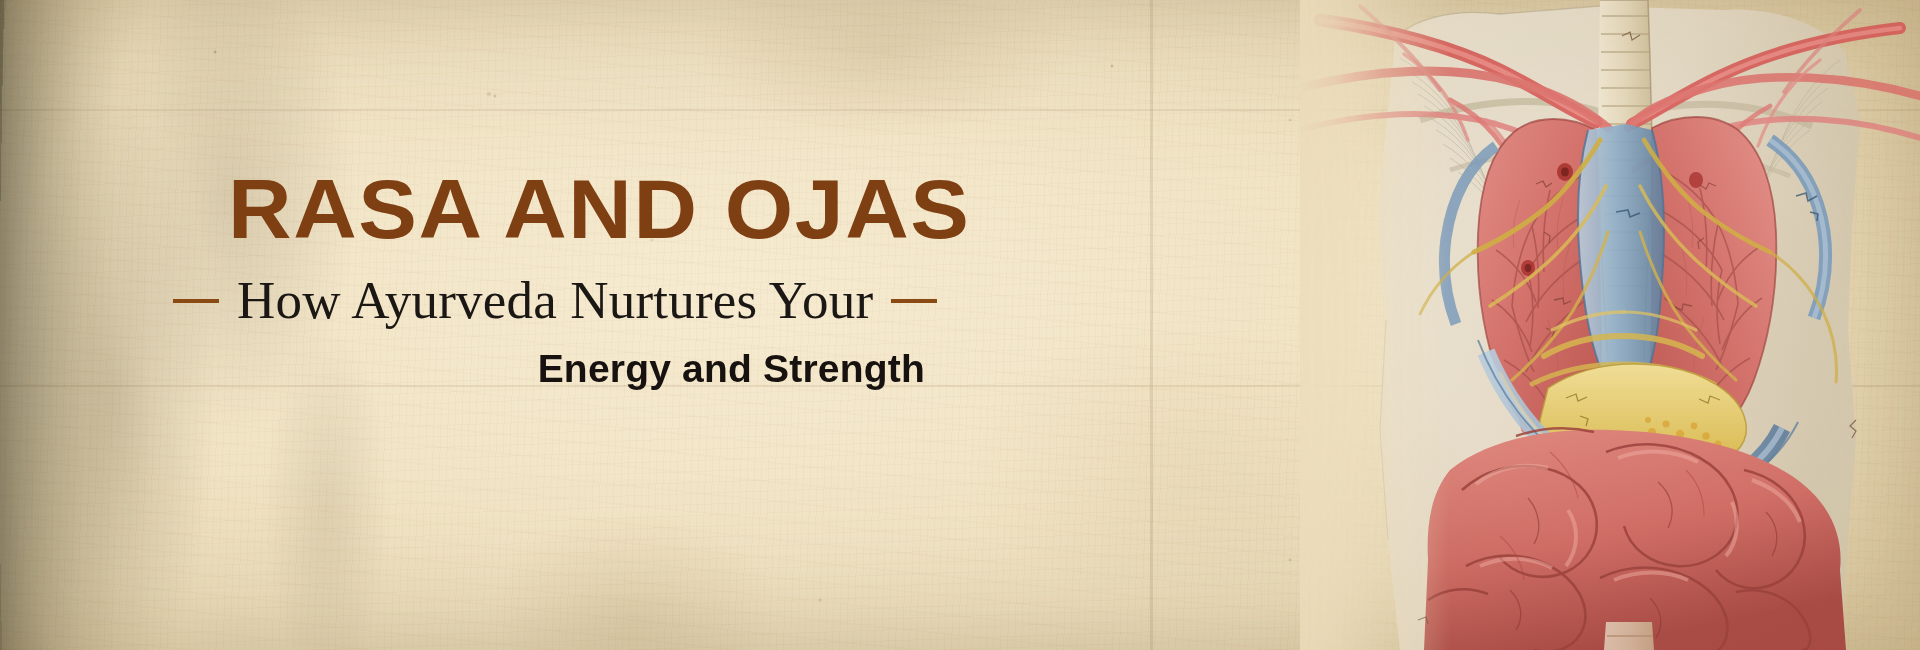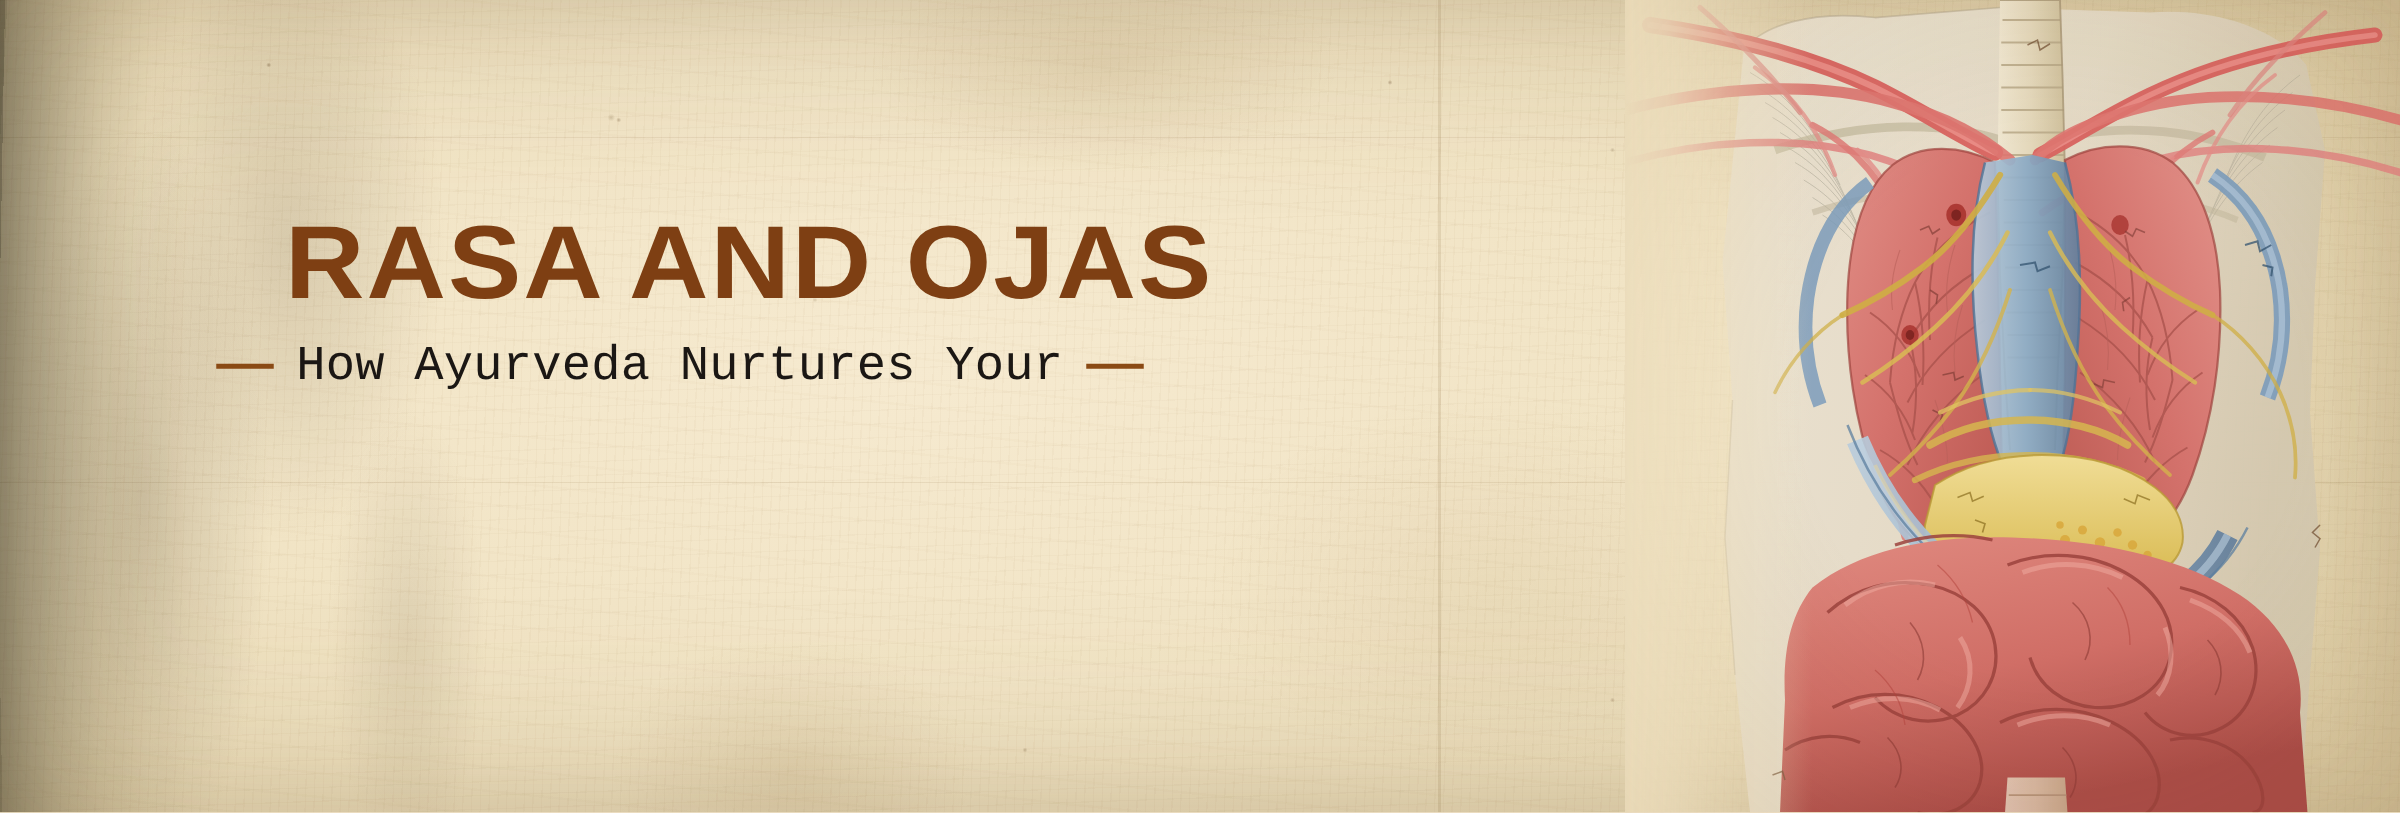--- a/index.html
+++ b/index.html
@@ -122,23 +122,23 @@
     margin-left:8px;
   }
   .rule {
     display:block;
     width:46px;
     height:4px;
     background:#8a4a14;
     flex:0 0 auto;
   }
   .subtitle {
-    font-family:Liberation Mono, monospace;
+    font-family:Liberation Serif, serif;
     font-weight:normal;
-    font-size:39px;
+    font-size:53px;
     line-height:1.05;
     color:#1b1714;
     white-space:nowrap;
     letter-spacing:0.2px;
   }
   .subtitle-strong {
     font-family:"Liberation Sans", sans-serif;
     font-weight:bold;
     font-size:39px;
     line-height:1.05;
@@ -555,15 +555,16 @@
 
   <div class="text-block">
     <div class="headline">RASA AND OJAS</div>
 
     <div class="sub-row">
       <span class="rule"></span>
       <span class="subtitle">How Ayurveda Nurtures Your</span>
       <span class="rule"></span>
     </div>
 
+    <div class="subtitle-strong">Energy and Strength</div>
   </div>
 
 </div>
 
 </body></html>

